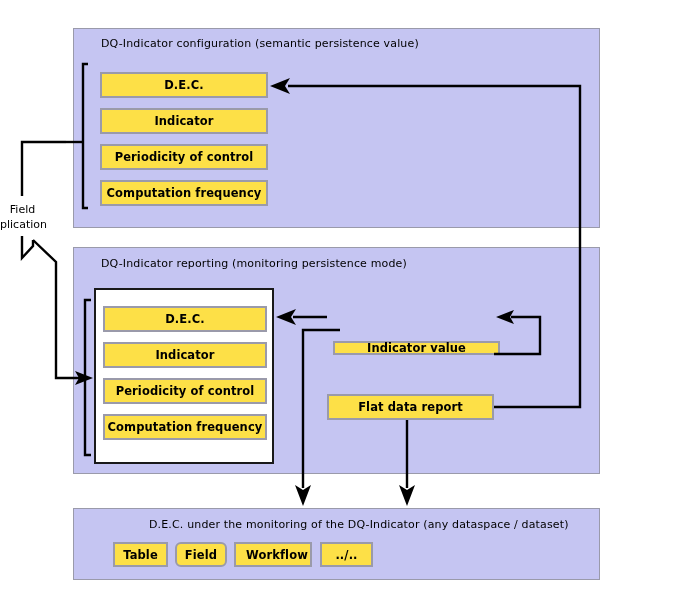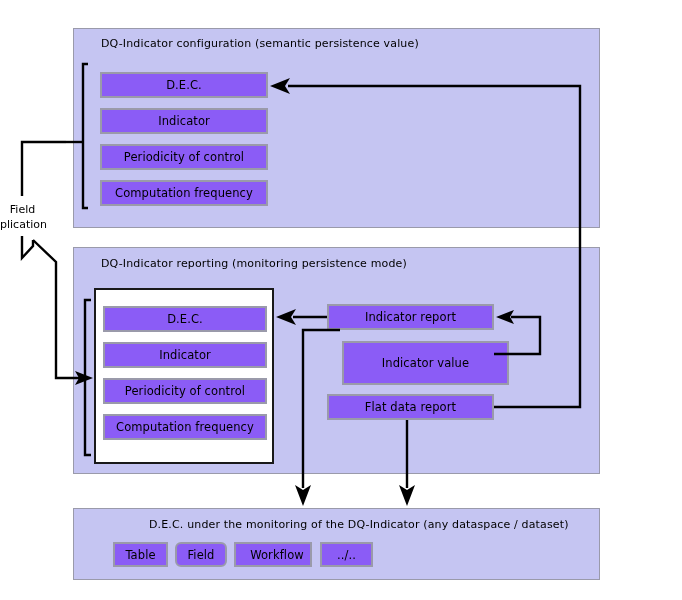--- a/index.html
+++ b/index.html
@@ -23,28 +23,28 @@
     position:absolute;
     font-size:11px;
     color:#000000;
     white-space:nowrap;
     letter-spacing:0.15px;
   }
 
   
   .ebox{
     position:absolute;
-    background:#8b5cf6;
+    background:#fde047;
     border:2px solid #9a9aaa;
     box-sizing:border-box;
     display:flex;
     align-items:center;
     justify-content:center;
     font-size:11.5px;
-    font-weight:normal;
+    font-weight:bold;
     color:#000000;
     white-space:nowrap;
     letter-spacing:0.1px;
   }
   
   .container-box{
     position:absolute;
     background:#ffffff;
     border:2px solid #1a1a1a;
     box-sizing:border-box;
@@ -84,22 +84,21 @@
   <div class="panel" style="left:73px;top:247px;width:527px;height:227px;"></div>
   <div class="panel-title" style="left:101px;top:257px;">DQ-Indicator reporting (monitoring persistence mode)</div>
 
   <div class="container-box" style="left:94px;top:288px;width:180px;height:176px;"></div>
 
   <div class="ebox" style="left:103px;top:306px;width:164px;height:26px;">D.E.C.</div>
   <div class="ebox" style="left:103px;top:342px;width:164px;height:26px;">Indicator</div>
   <div class="ebox" style="left:103px;top:378px;width:164px;height:26px;">Periodicity of control</div>
   <div class="ebox" style="left:103px;top:414px;width:164px;height:26px;">Computation frequency</div>
 
-  <div class="ebox" style="left:327px;top:304px;width:167px;height:26px;">Indicator report</div>
-  <div class="ebox" style="left:342px;top:341px;width:167px;height:44px;">Indicator value</div>
+  <div class="ebox" style="left:333px;top:341px;width:167px;height:14px;">Indicator value</div>
   <div class="ebox" style="left:327px;top:394px;width:167px;height:26px;">Flat data report</div>
 
   <div class="panel" style="left:73px;top:508px;width:527px;height:72px;"></div>
   <div class="panel-title" style="left:101px;top:518px;margin-left:48px;">D.E.C. under the monitoring of the DQ-Indicator (any dataspace / dataset)</div>
 
   <div class="ebox" style="left:113px;top:542px;width:55px;height:25px;">Table</div>
   <div class="ebox" style="left:175px;top:542px;width:52px;height:25px;border-radius:6px;">Field</div>
   <div class="ebox" style="left:234px;top:542px;width:78px;height:25px;padding-left:8px;">Workflow</div>
   <div class="ebox" style="left:320px;top:542px;width:53px;height:25px;">../..</div>
 

